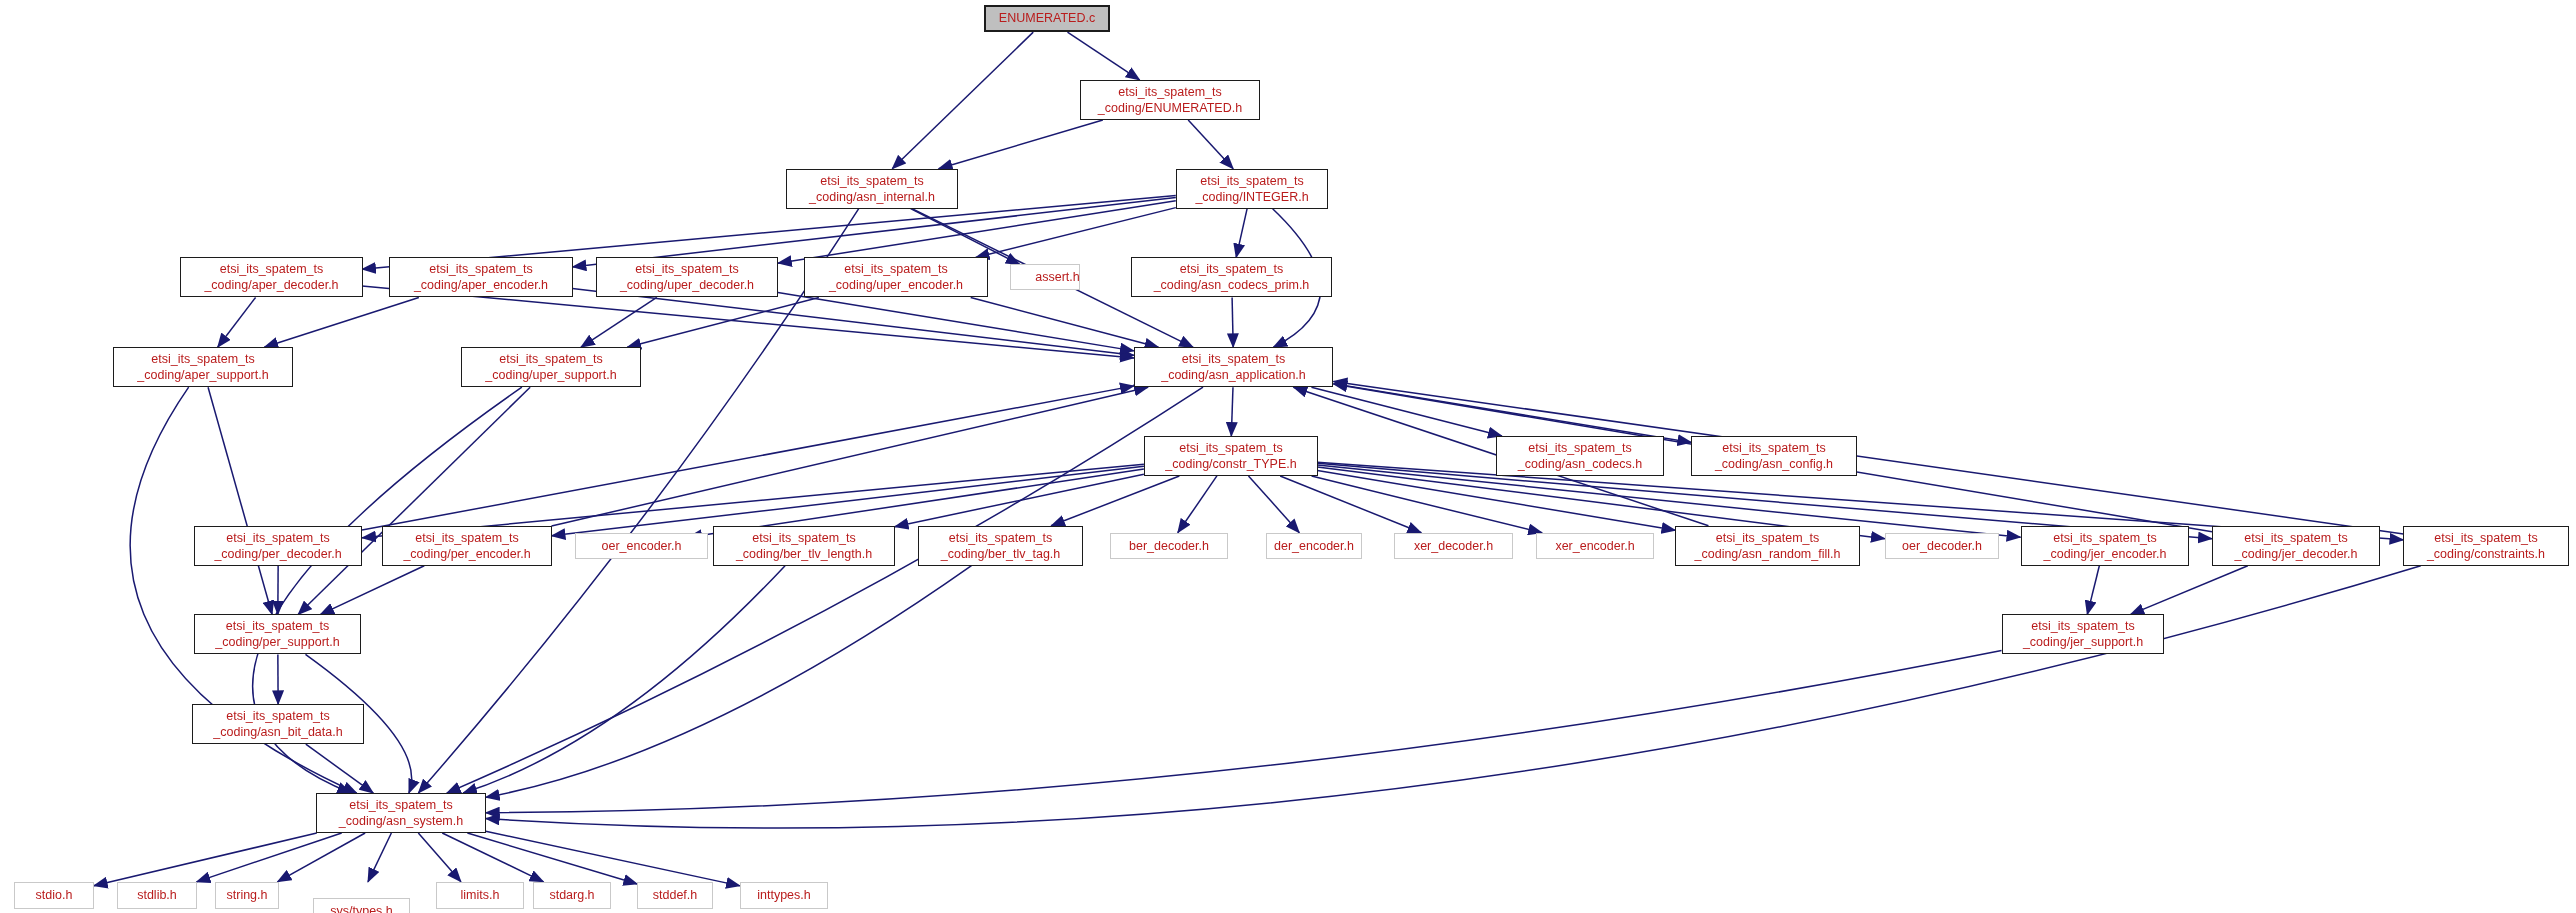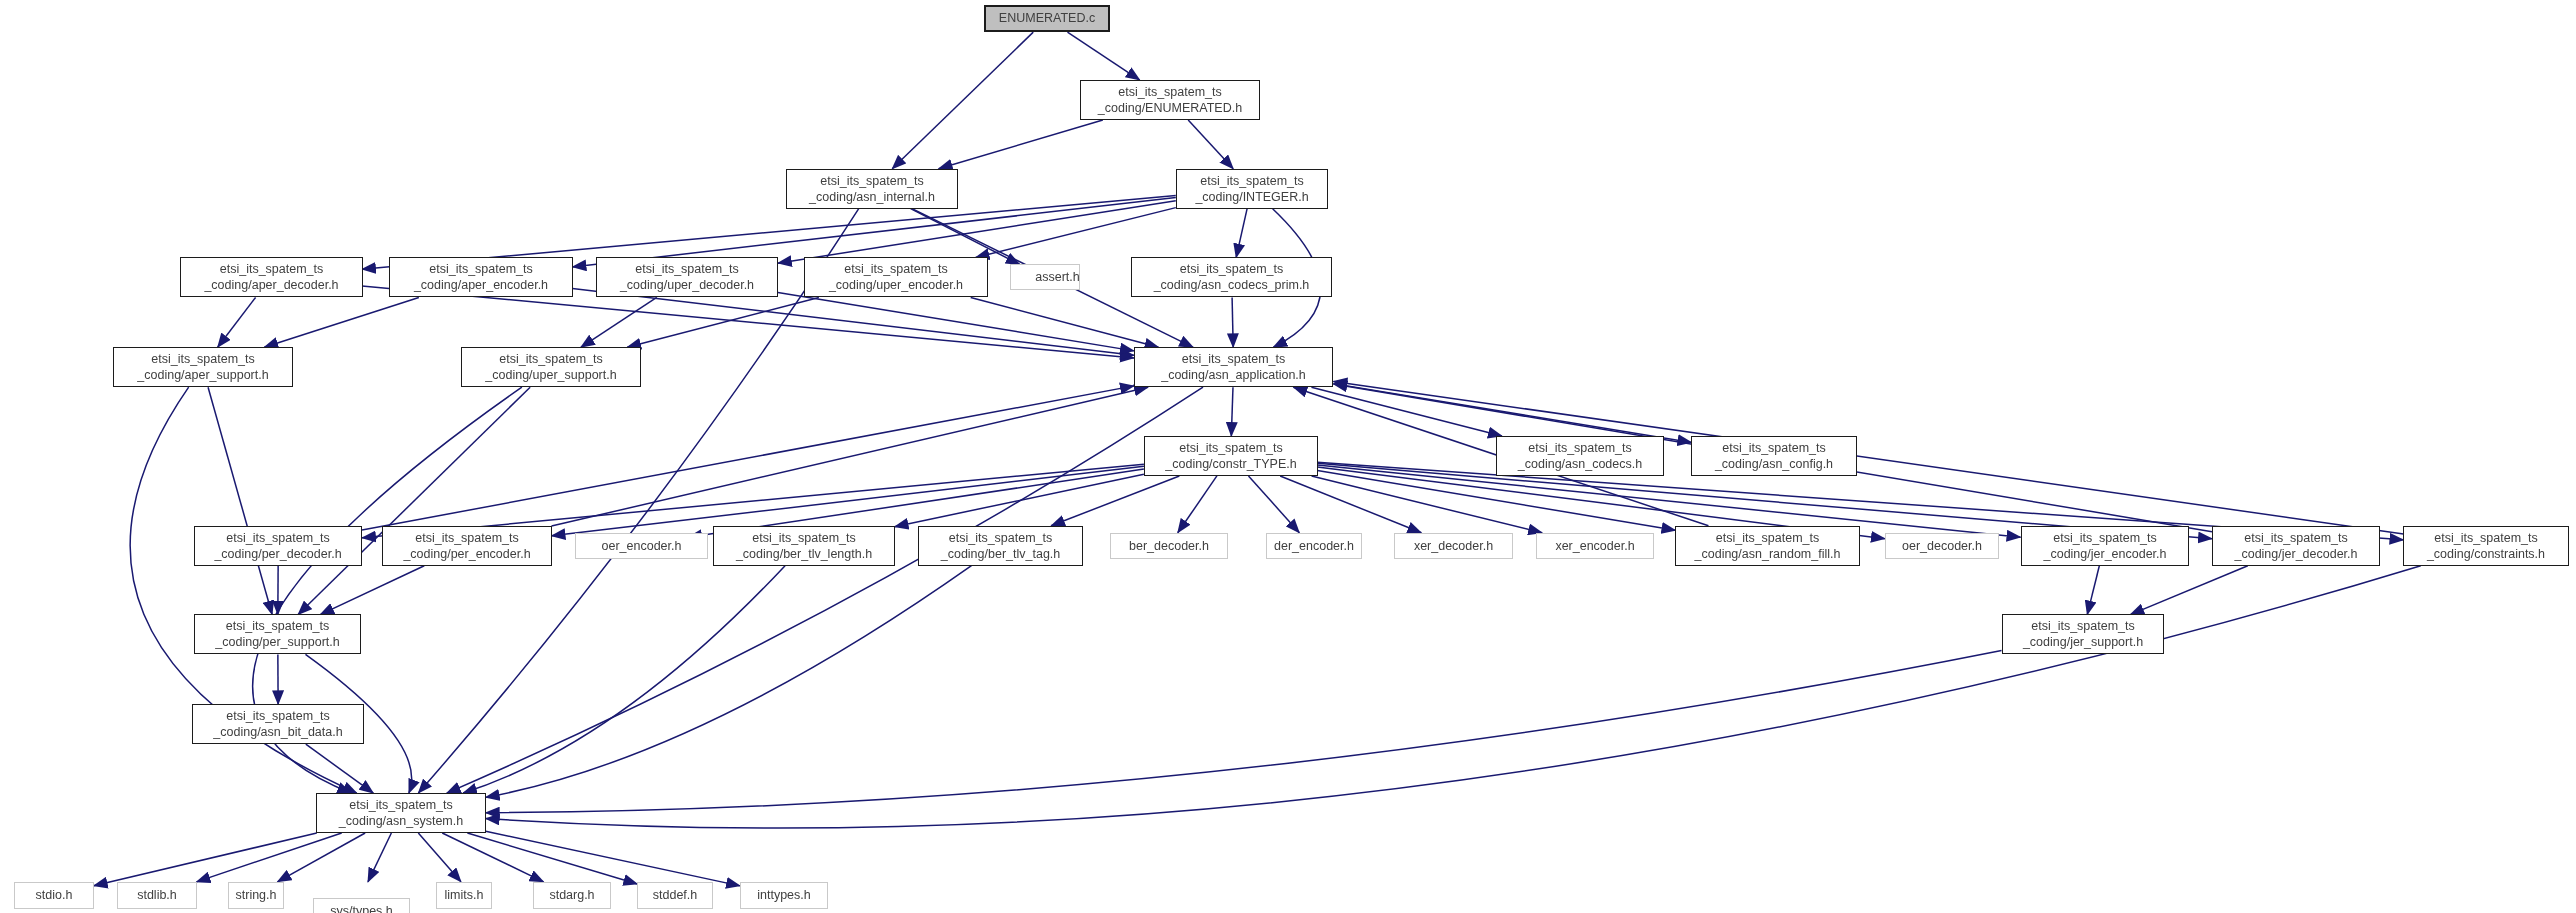--- a/index.html
+++ b/index.html
@@ -9,21 +9,21 @@
     background:#ffffff;
     font-family:"Liberation Sans","DejaVu Sans",sans-serif;
     overflow:hidden;
   }
   .canvas svg{position:absolute;left:0;top:0;}
   .edge{fill:none;stroke:var(--edge-color,#191970);stroke-width:1.5px;}
   .node{
     position:absolute;box-sizing:border-box;
     background:#ffffff;border:1.5px solid #1c1c1c;
     display:flex;flex-direction:column;align-items:center;justify-content:center;
-    text-align:center;font-size:12.5px;line-height:1.32;color:#404040;
+    text-align:center;font-size:12.5px;line-height:1.32;color:#b91c1c;
     white-space:nowrap;z-index:2;
   }
   .node.main{background:var(--main-fill,#bfbfbf);border-width:2.5px;}
   .node.external{border-color:var(--ext-border,#c9c9c9);}
   .lbl{pointer-events:none;}
 </style>
 </head>
 <body>
 
 <div class="canvas">
@@ -229,27 +229,27 @@
     <div class="node internal" style="left: 316px; top: 793px; width: 170px; height: 40px;">
       <div class="lbl">etsi_its_spatem_ts</div>
       <div class="lbl">_coding/asn_system.h</div>
     </div>
     <div class="node external" style="left: 14px; top: 882px; width: 80px; height: 27px;">
       <div class="lbl">stdio.h</div>
     </div>
     <div class="node external" style="left: 117px; top: 882px; width: 80px; height: 27px;">
       <div class="lbl">stdlib.h</div>
     </div>
-    <div class="node external" style="left: 215px; top: 882px; width: 56px; height: 27px; margin-left: 13px;">
+    <div class="node external" style="left: 215px; top: 882px; width: 64px; height: 27px;">
       <div class="lbl">string.h</div>
     </div>
     <div class="node external" style="left: 313px; top: 882px; width: 97px; height: 27px; margin-top: 16px;">
       <div class="lbl">sys/types.h</div>
     </div>
-    <div class="node external" style="left: 436px; top: 882px; width: 56px; height: 27px;">
+    <div class="node external" style="left: 436px; top: 882px; width: 88px; height: 27px;">
       <div class="lbl">limits.h</div>
     </div>
     <div class="node external" style="left: 533px; top: 882px; width: 78px; height: 27px;">
       <div class="lbl">stdarg.h</div>
     </div>
     <div class="node external" style="left: 637px; top: 882px; width: 76px; height: 27px;">
       <div class="lbl">stddef.h</div>
     </div>
     <div class="node external" style="left: 740px; top: 882px; width: 88px; height: 27px;">
       <div class="lbl">inttypes.h</div>

